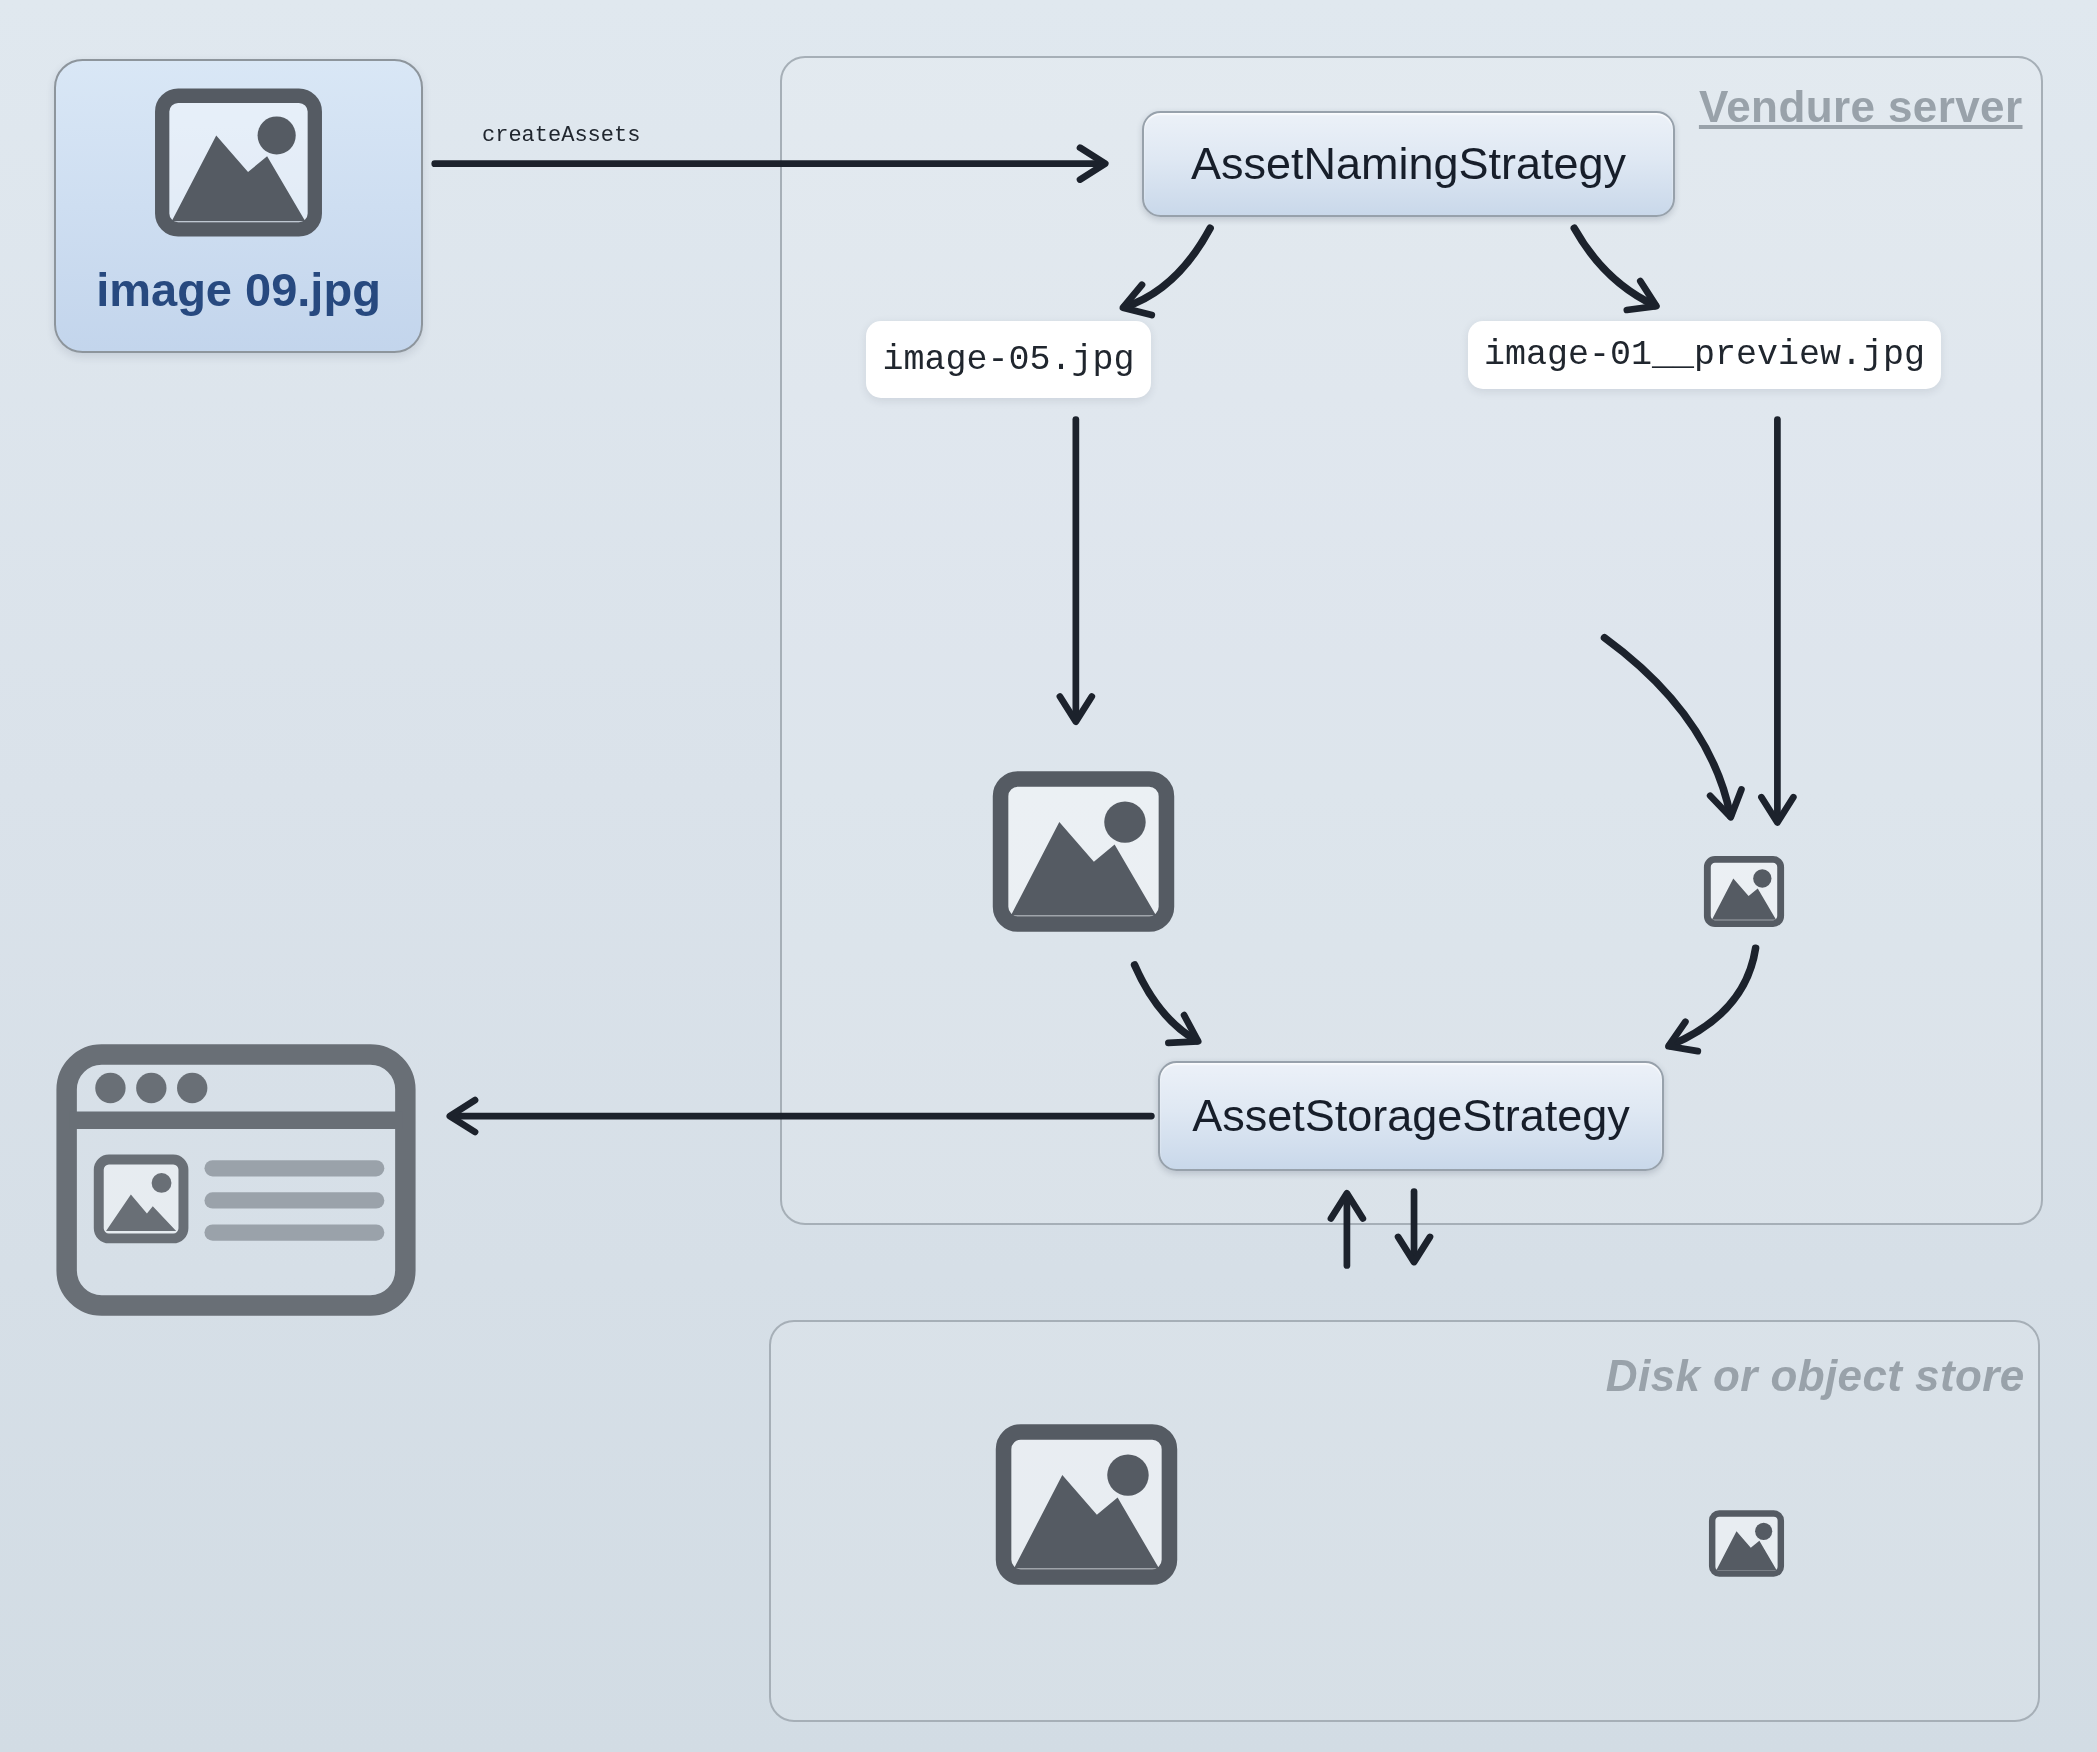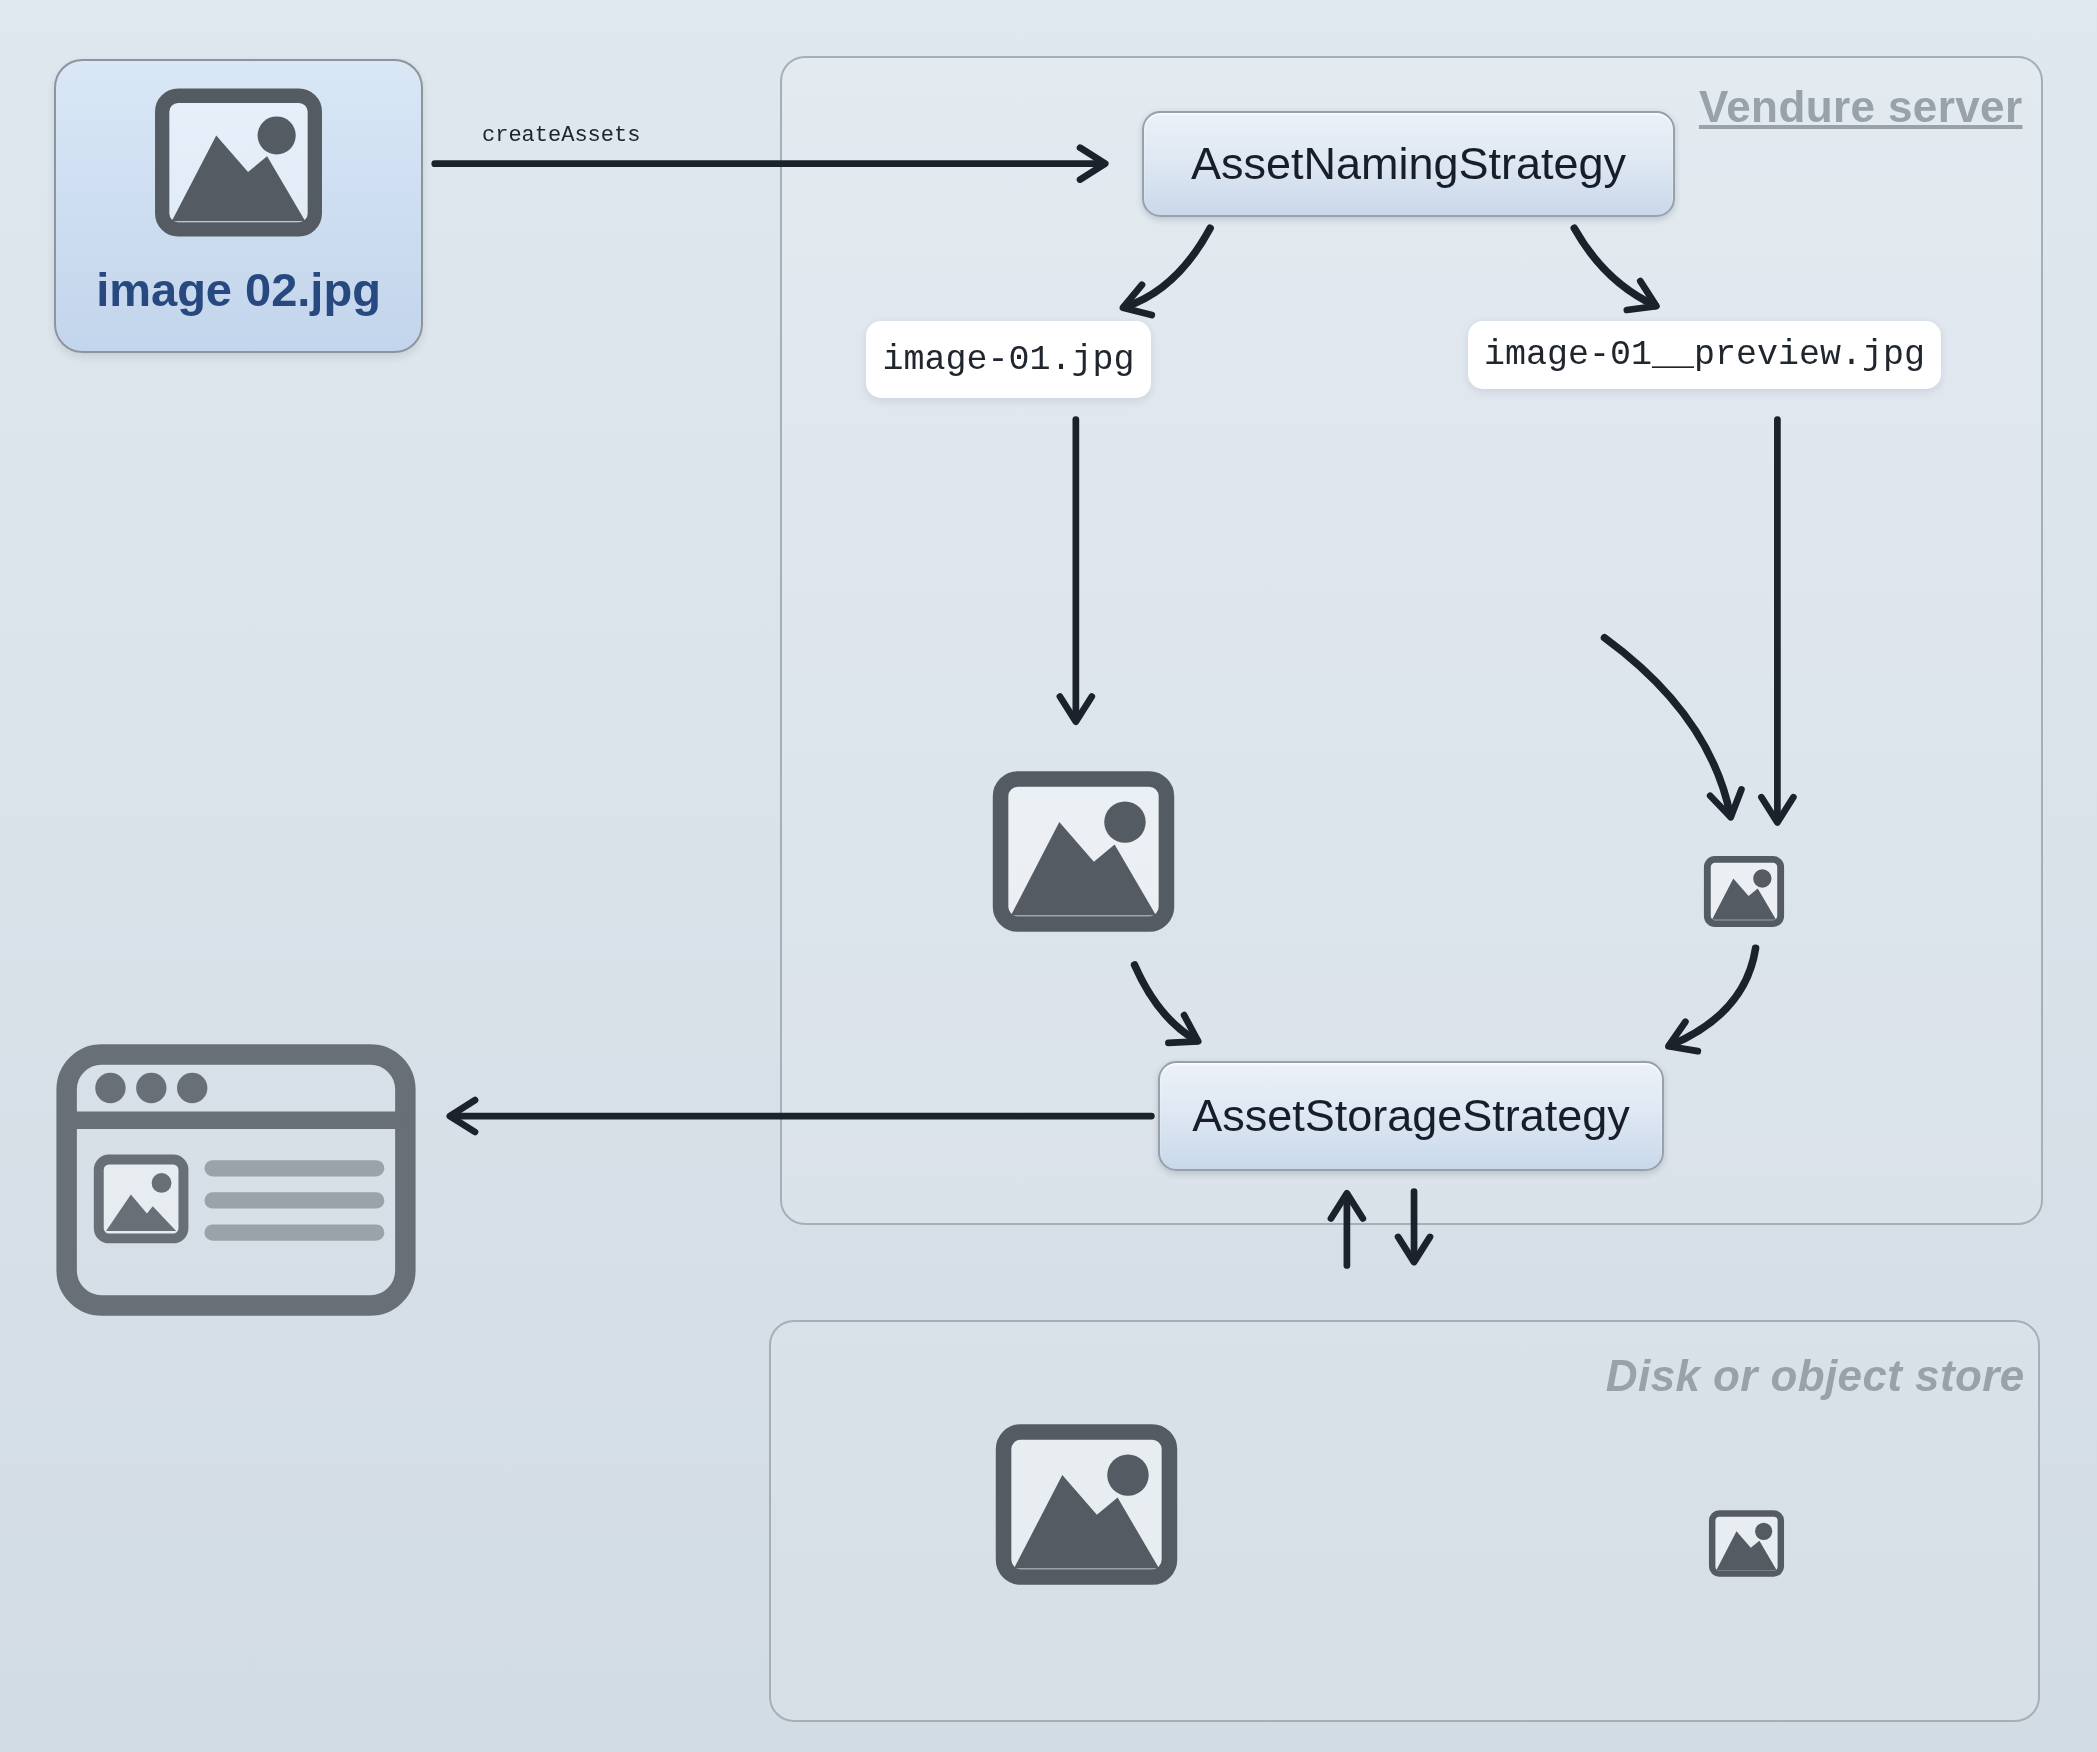--- a/index.html
+++ b/index.html
@@ -98,29 +98,29 @@
       <path d="M 1685 1420 L 1685 1502" marker-end="url(#ah)"></path>
     </g>
   </svg>
 
   <div class="abs source-card node-layer" style="left:54px;top:59px;width:369px;height:294px;padding-top:22px;box-sizing:border-box;">
     <span class="img-icon" style="width:181px;height:159px;">
       <svg viewBox="0 0 216 190" width="181" height="159">
           <use href="#sym-img-icon"></use>
         </svg>
     </span>
-    <span class="card-label">image 02.jpg</span>
+    <span class="card-label">image 09.jpg</span>
   </div>
 
   <div class="mono-label node-layer" style="left:482px;top:123px;">createAssets</div>
 
   <div class="abs node node-layer" style="left:1142px;top:111px;width:529px;height:102px;">AssetNamingStrategy</div>
   <div class="abs node node-layer" style="left:1158px;top:1061px;width:502px;height:106px;">AssetStorageStrategy</div>
 
-  <div class="abs chip node-layer" style="left:866px;top:321px;width:285px;height:77px;">image-01.jpg</div>
+  <div class="abs chip node-layer" style="left:866px;top:321px;width:285px;height:77px;">image-05.jpg</div>
   <div class="abs chip node-layer" style="left:1468px;top:321px;width:473px;height:68px;">image-01__preview.jpg</div>
 
   <span class="abs img-icon node-layer" style="left:982px;top:765px;width:203px;height:173px;">
     <svg viewBox="0 0 242 206" width="203" height="173">
         <use href="#sym-img-icon"></use>
       </svg>
   </span>
   <span class="abs img-icon node-layer" style="left:1702px;top:851px;width:84px;height:81px;">
     <svg viewBox="0 0 100 96" width="84" height="81">
         <use href="#sym-img-icon"></use>

